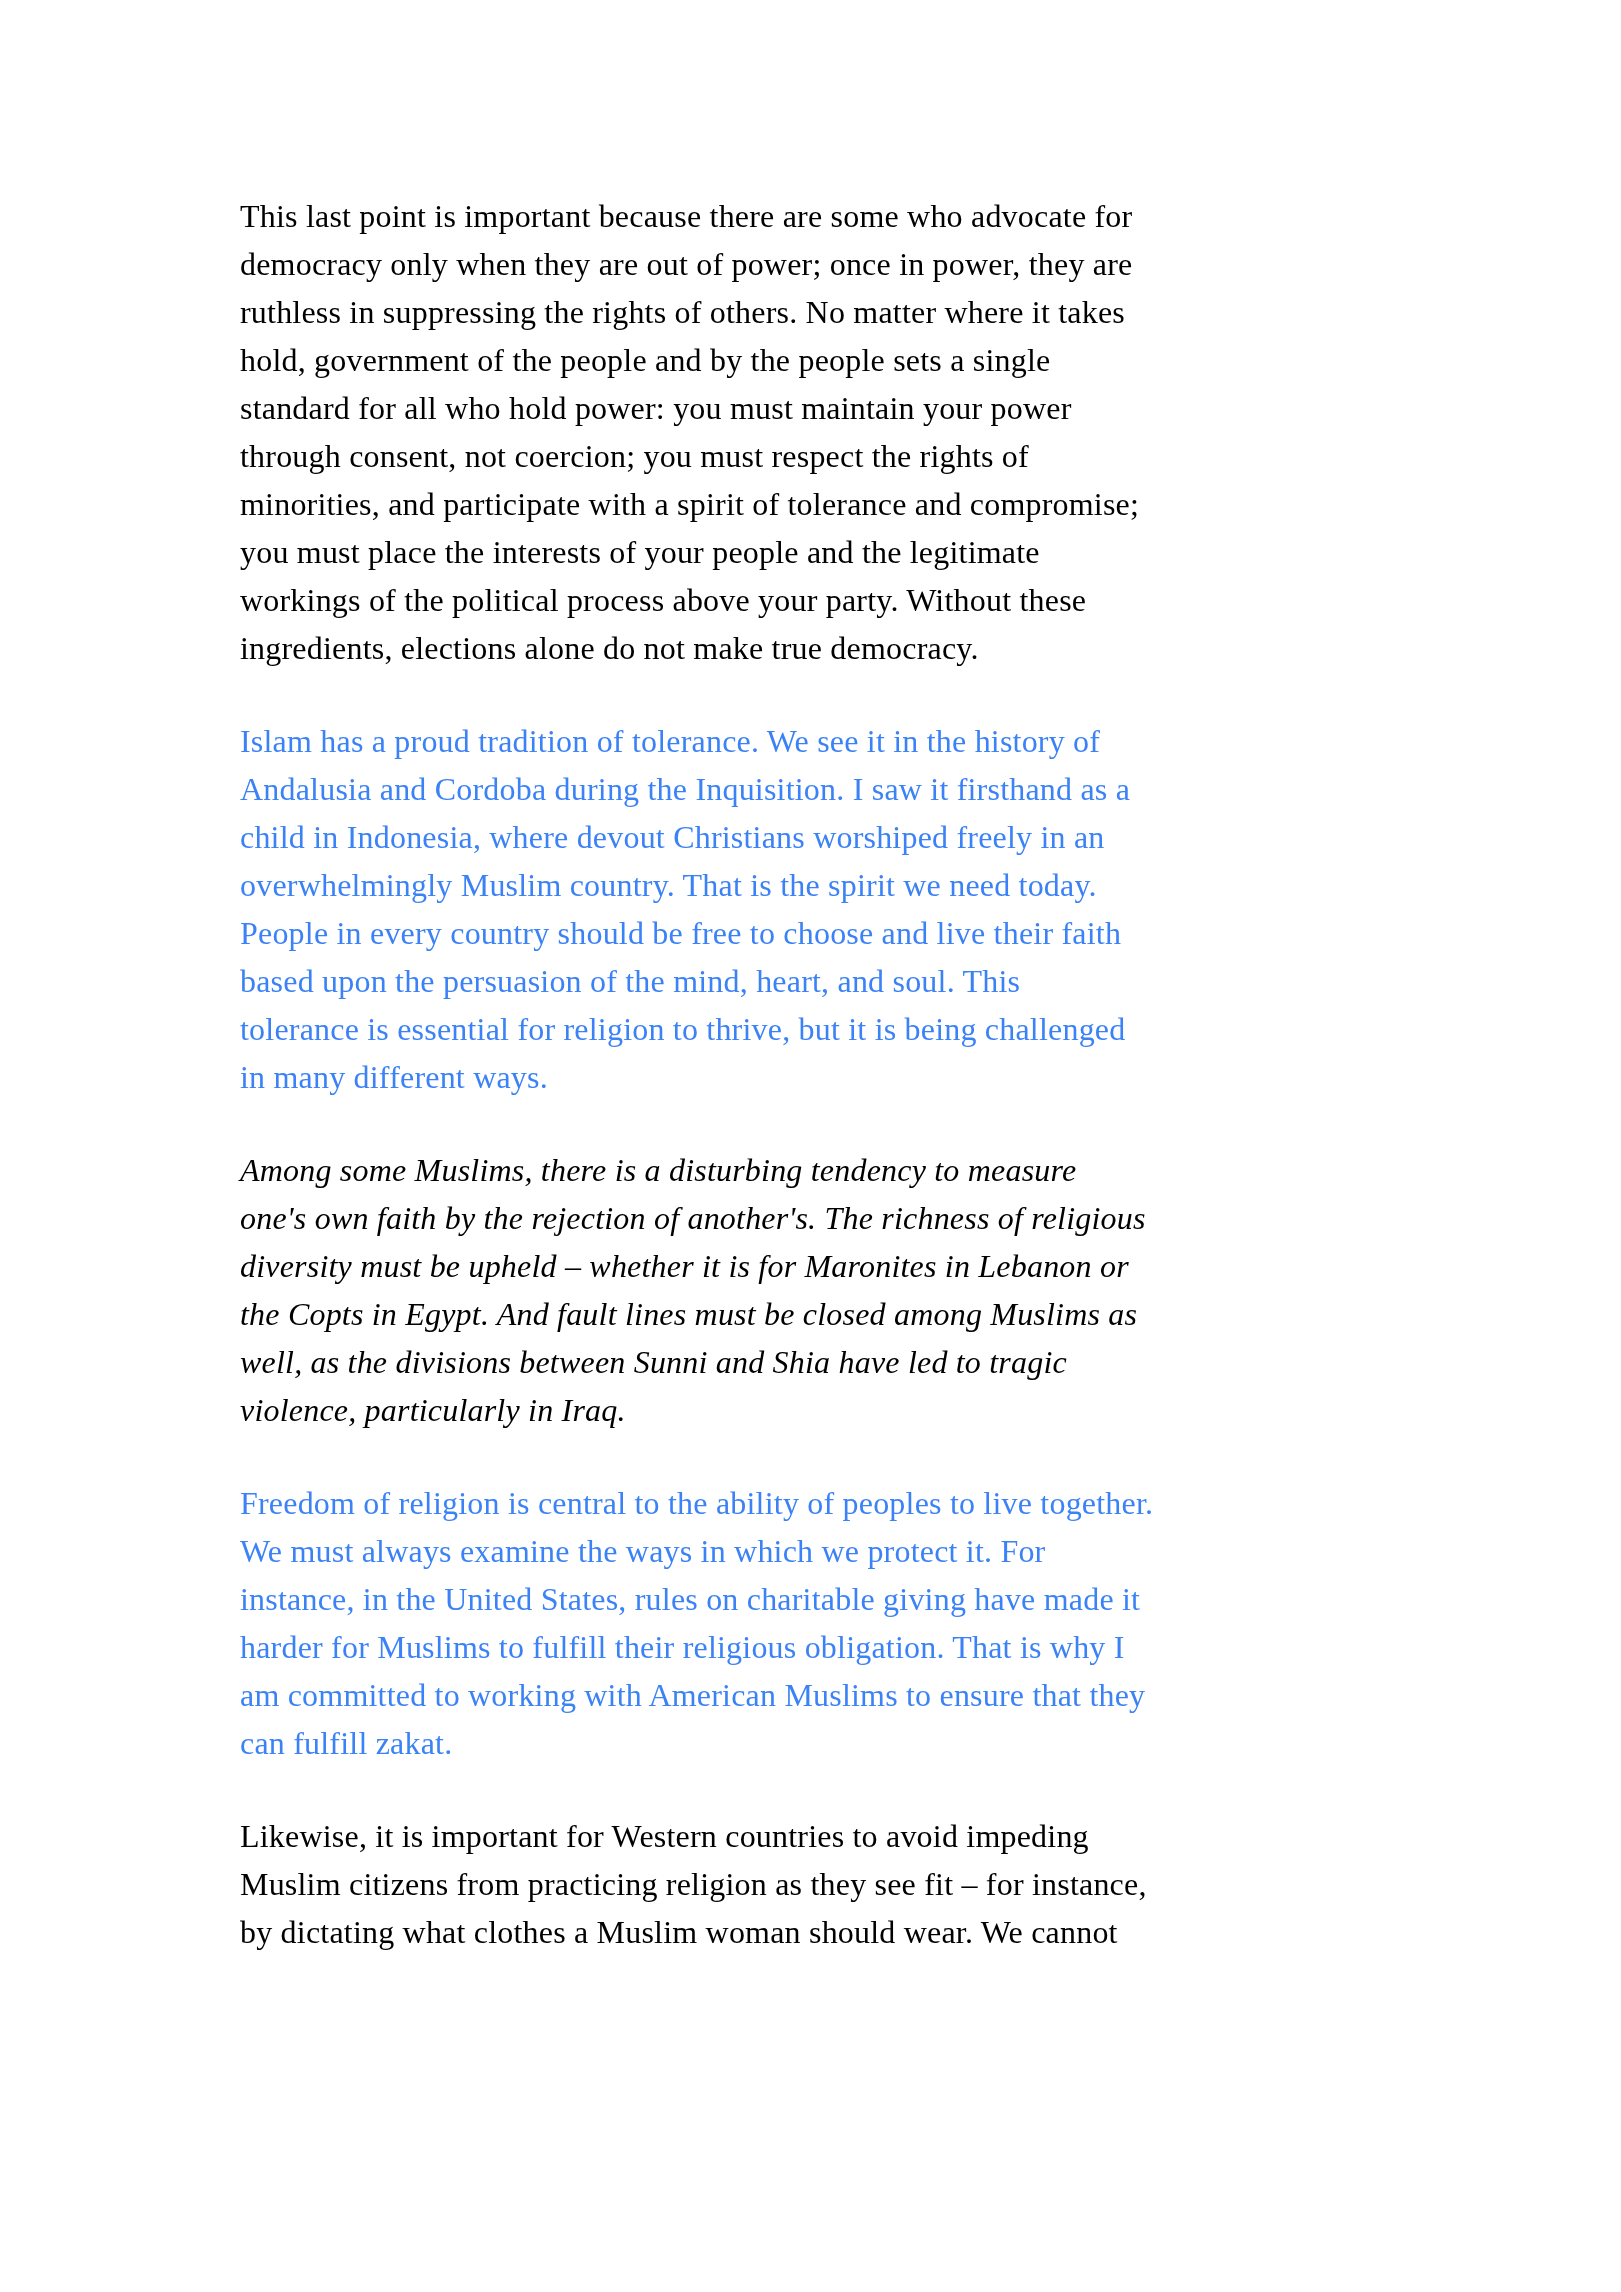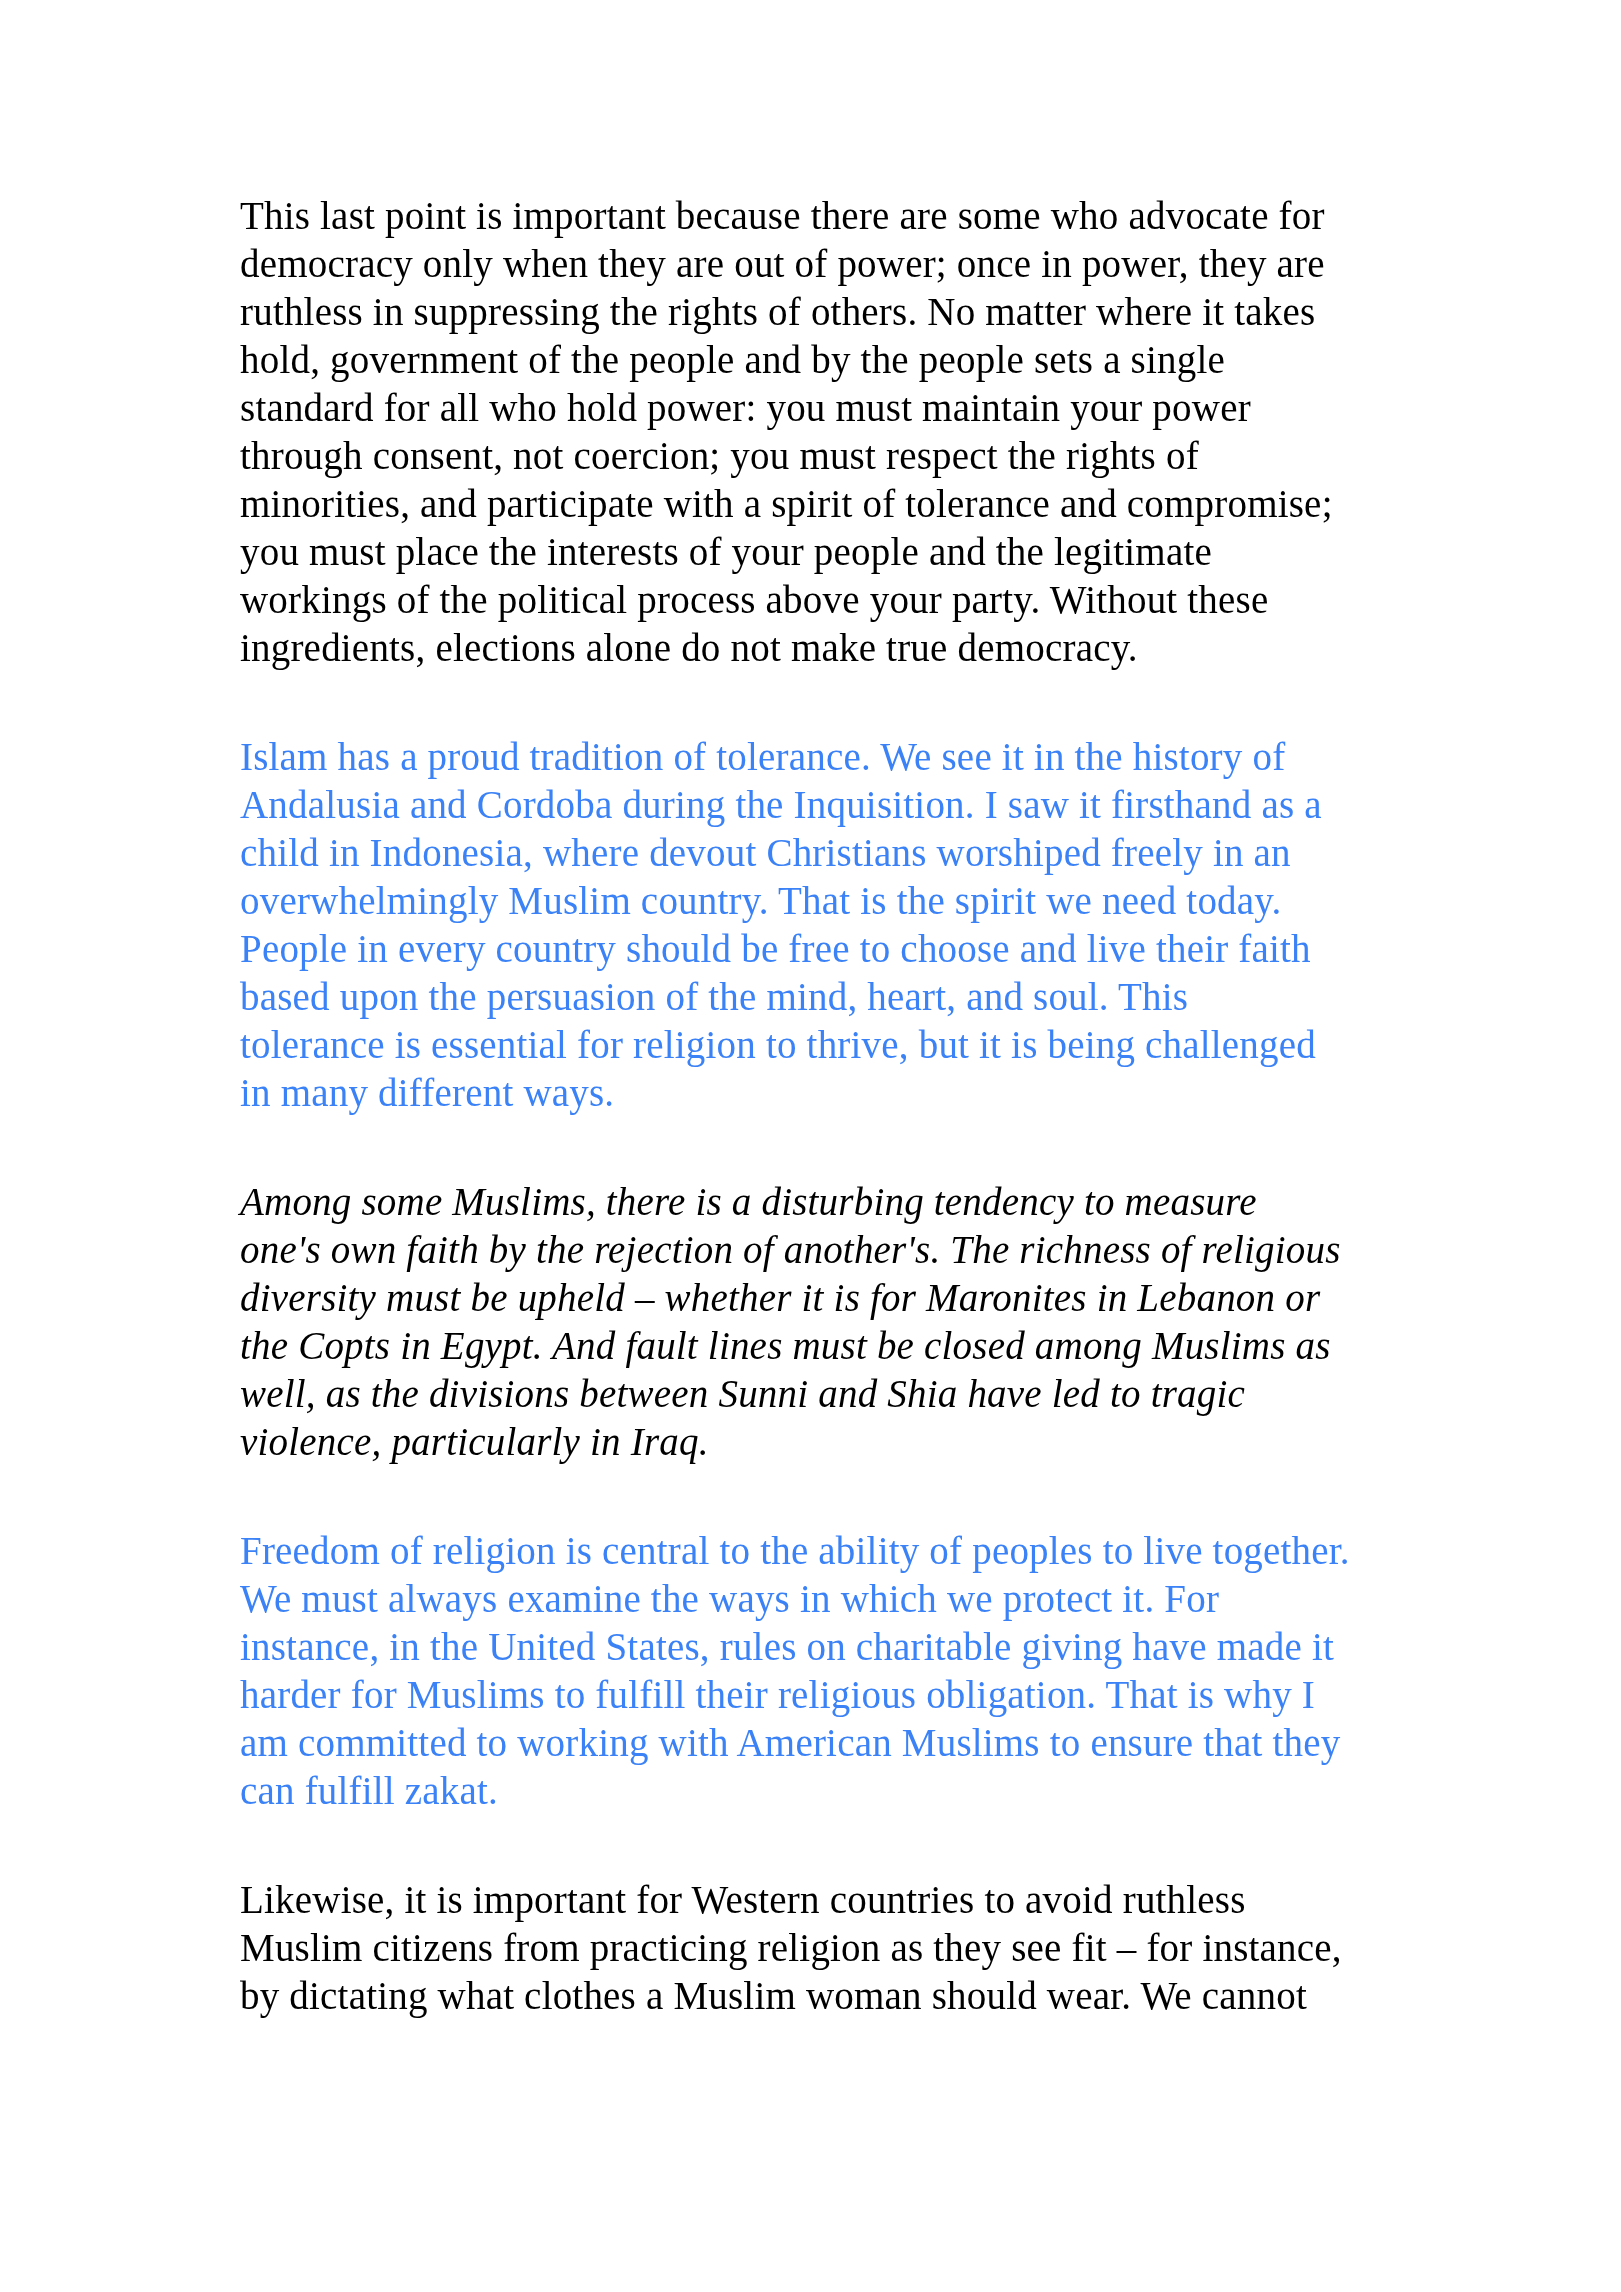--- a/index.html
+++ b/index.html
@@ -16,22 +16,22 @@
     height: 2293px;
     background: #ffffff;
     overflow: hidden;
     box-sizing: border-box;
     padding: 192px 0 0 240px;
   }
   .text-column {
     width: 1166px;
   }
   .para {
-    margin: 61px 0;
-    font-size: 39px;
+    margin: 45px 0;
+    font-size: 32px;
     line-height: 48px;
     color: #000000;
     letter-spacing: 0.2px;
     white-space: pre;      
   }
   .para:first-child {
     margin-top: 0;
   }
 </style>
 </head>
@@ -62,18 +62,18 @@
 diversity must be upheld – whether it is for Maronites in Lebanon or
 the Copts in Egypt. And fault lines must be closed among Muslims as
 well, as the divisions between Sunni and Shia have led to tragic
 violence, particularly in Iraq.</p>
     <p class="para" style="color: #3b82f6;">Freedom of religion is central to the ability of peoples to live together.
 We must always examine the ways in which we protect it. For
 instance, in the United States, rules on charitable giving have made it
 harder for Muslims to fulfill their religious obligation. That is why I
 am committed to working with American Muslims to ensure that they
 can fulfill zakat.</p>
-    <p class="para" style="color: rgb(0, 0, 0);">Likewise, it is important for Western countries to avoid ruthless
+    <p class="para" style="color: rgb(0, 0, 0);">Likewise, it is important for Western countries to avoid impeding
 Muslim citizens from practicing religion as they see fit – for instance,
 by dictating what clothes a Muslim woman should wear. We cannot</p>
   </div>
 </div>
 
 
 </body></html>

